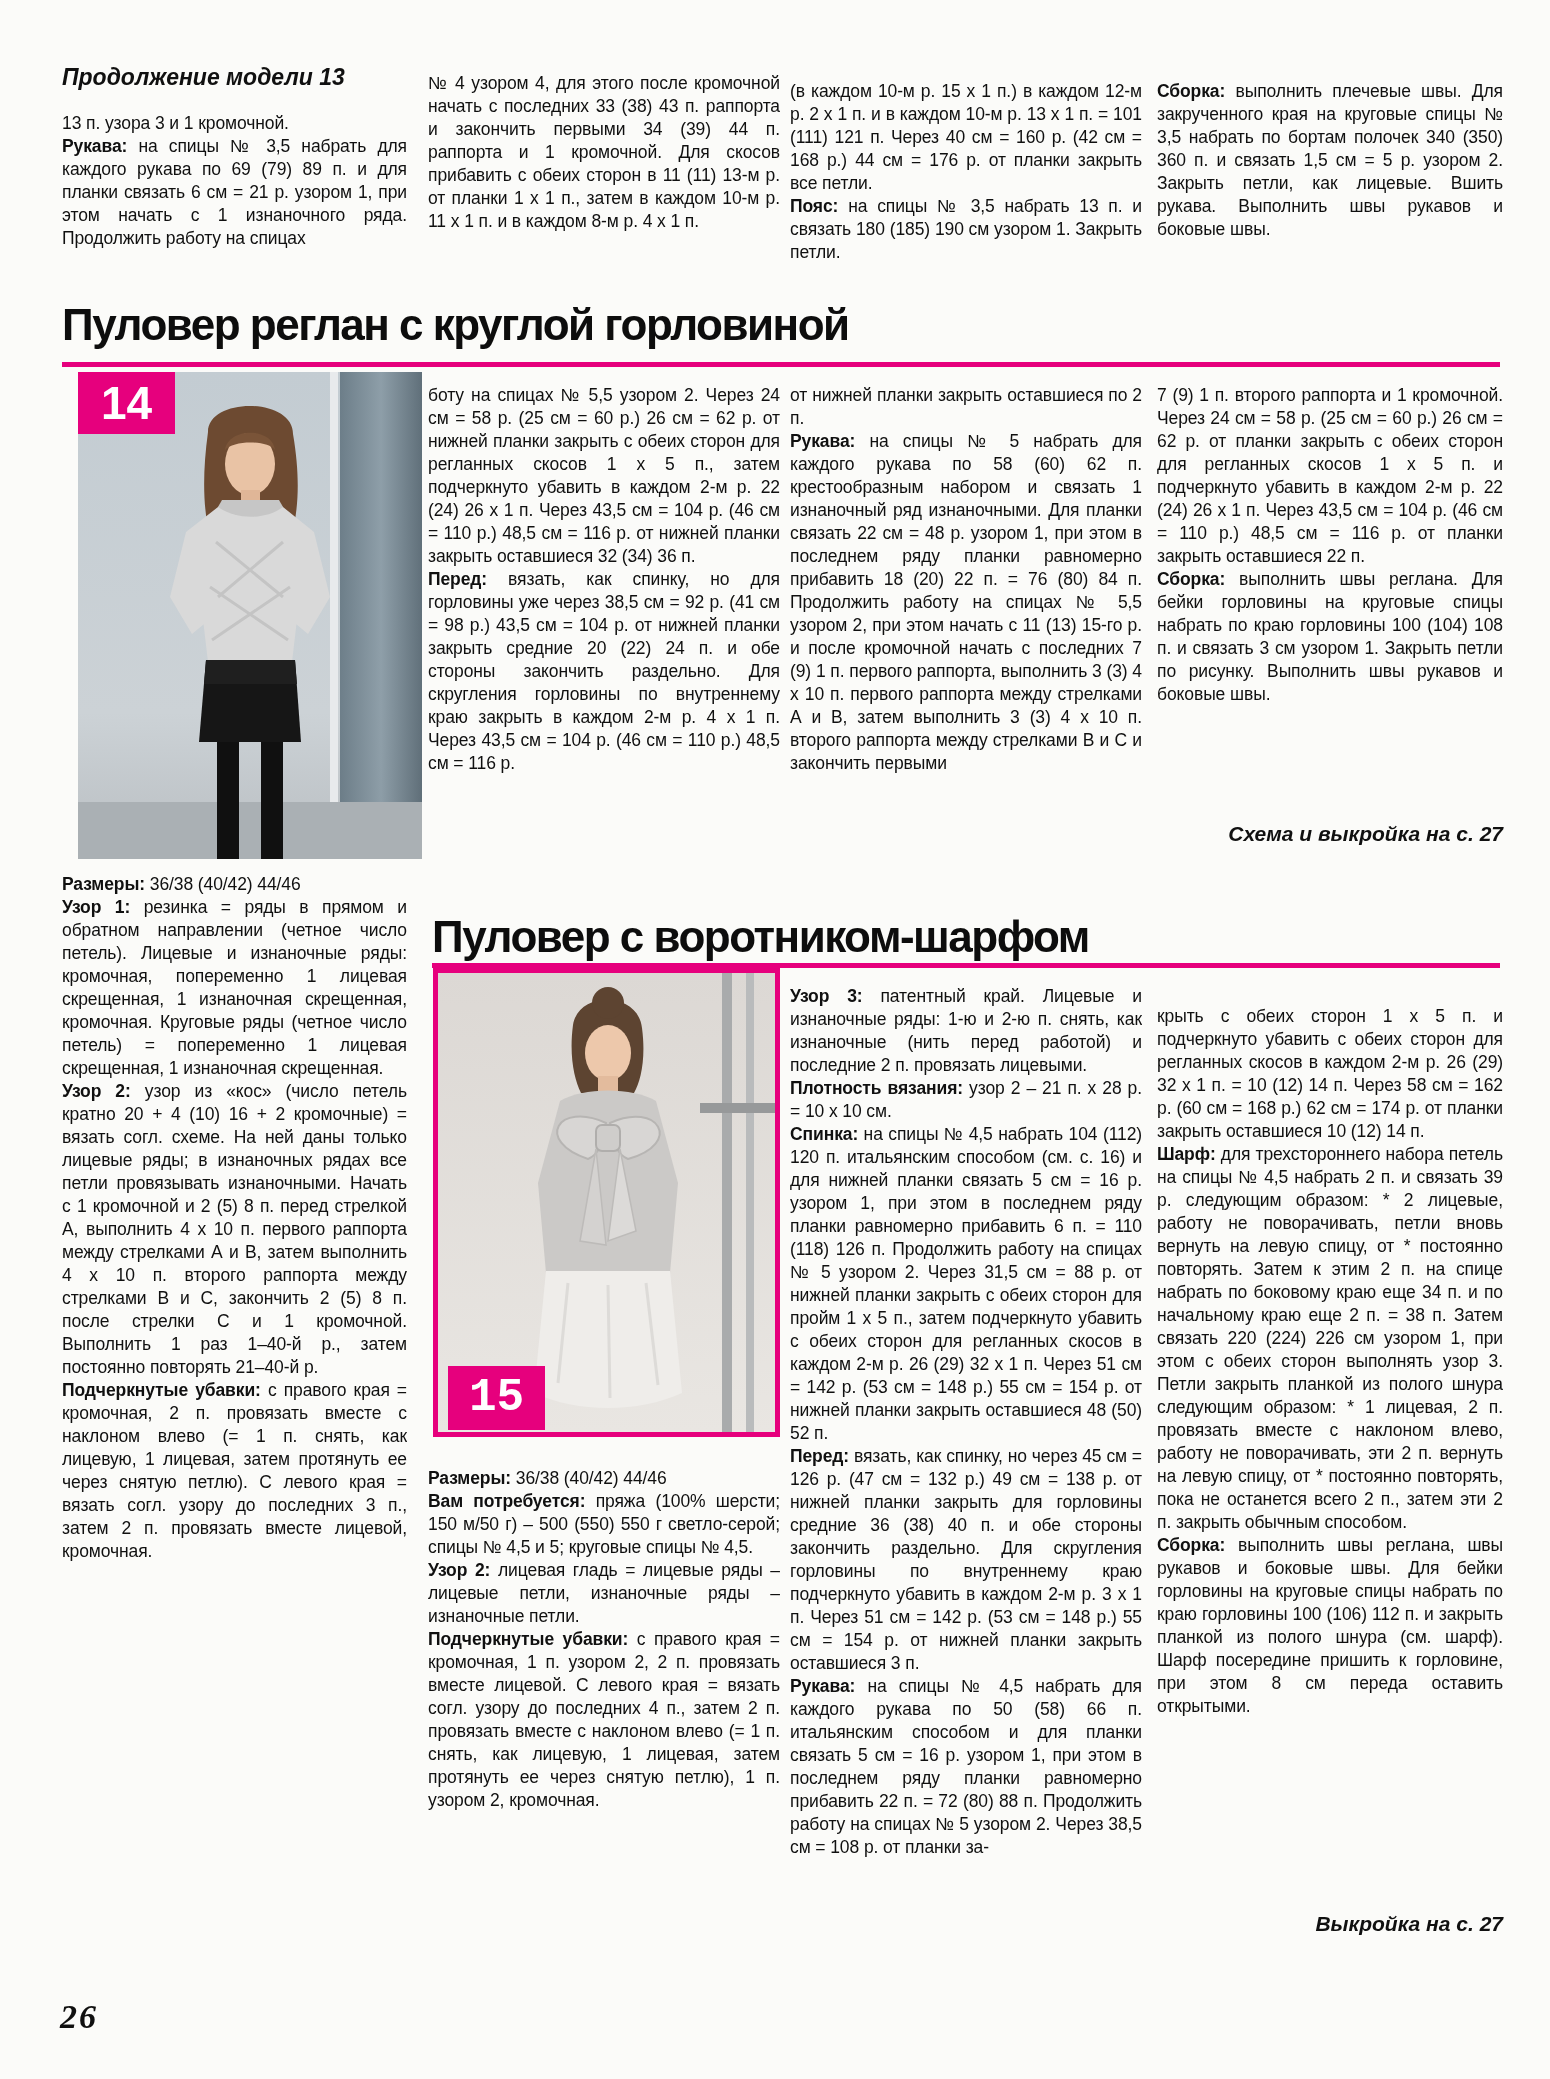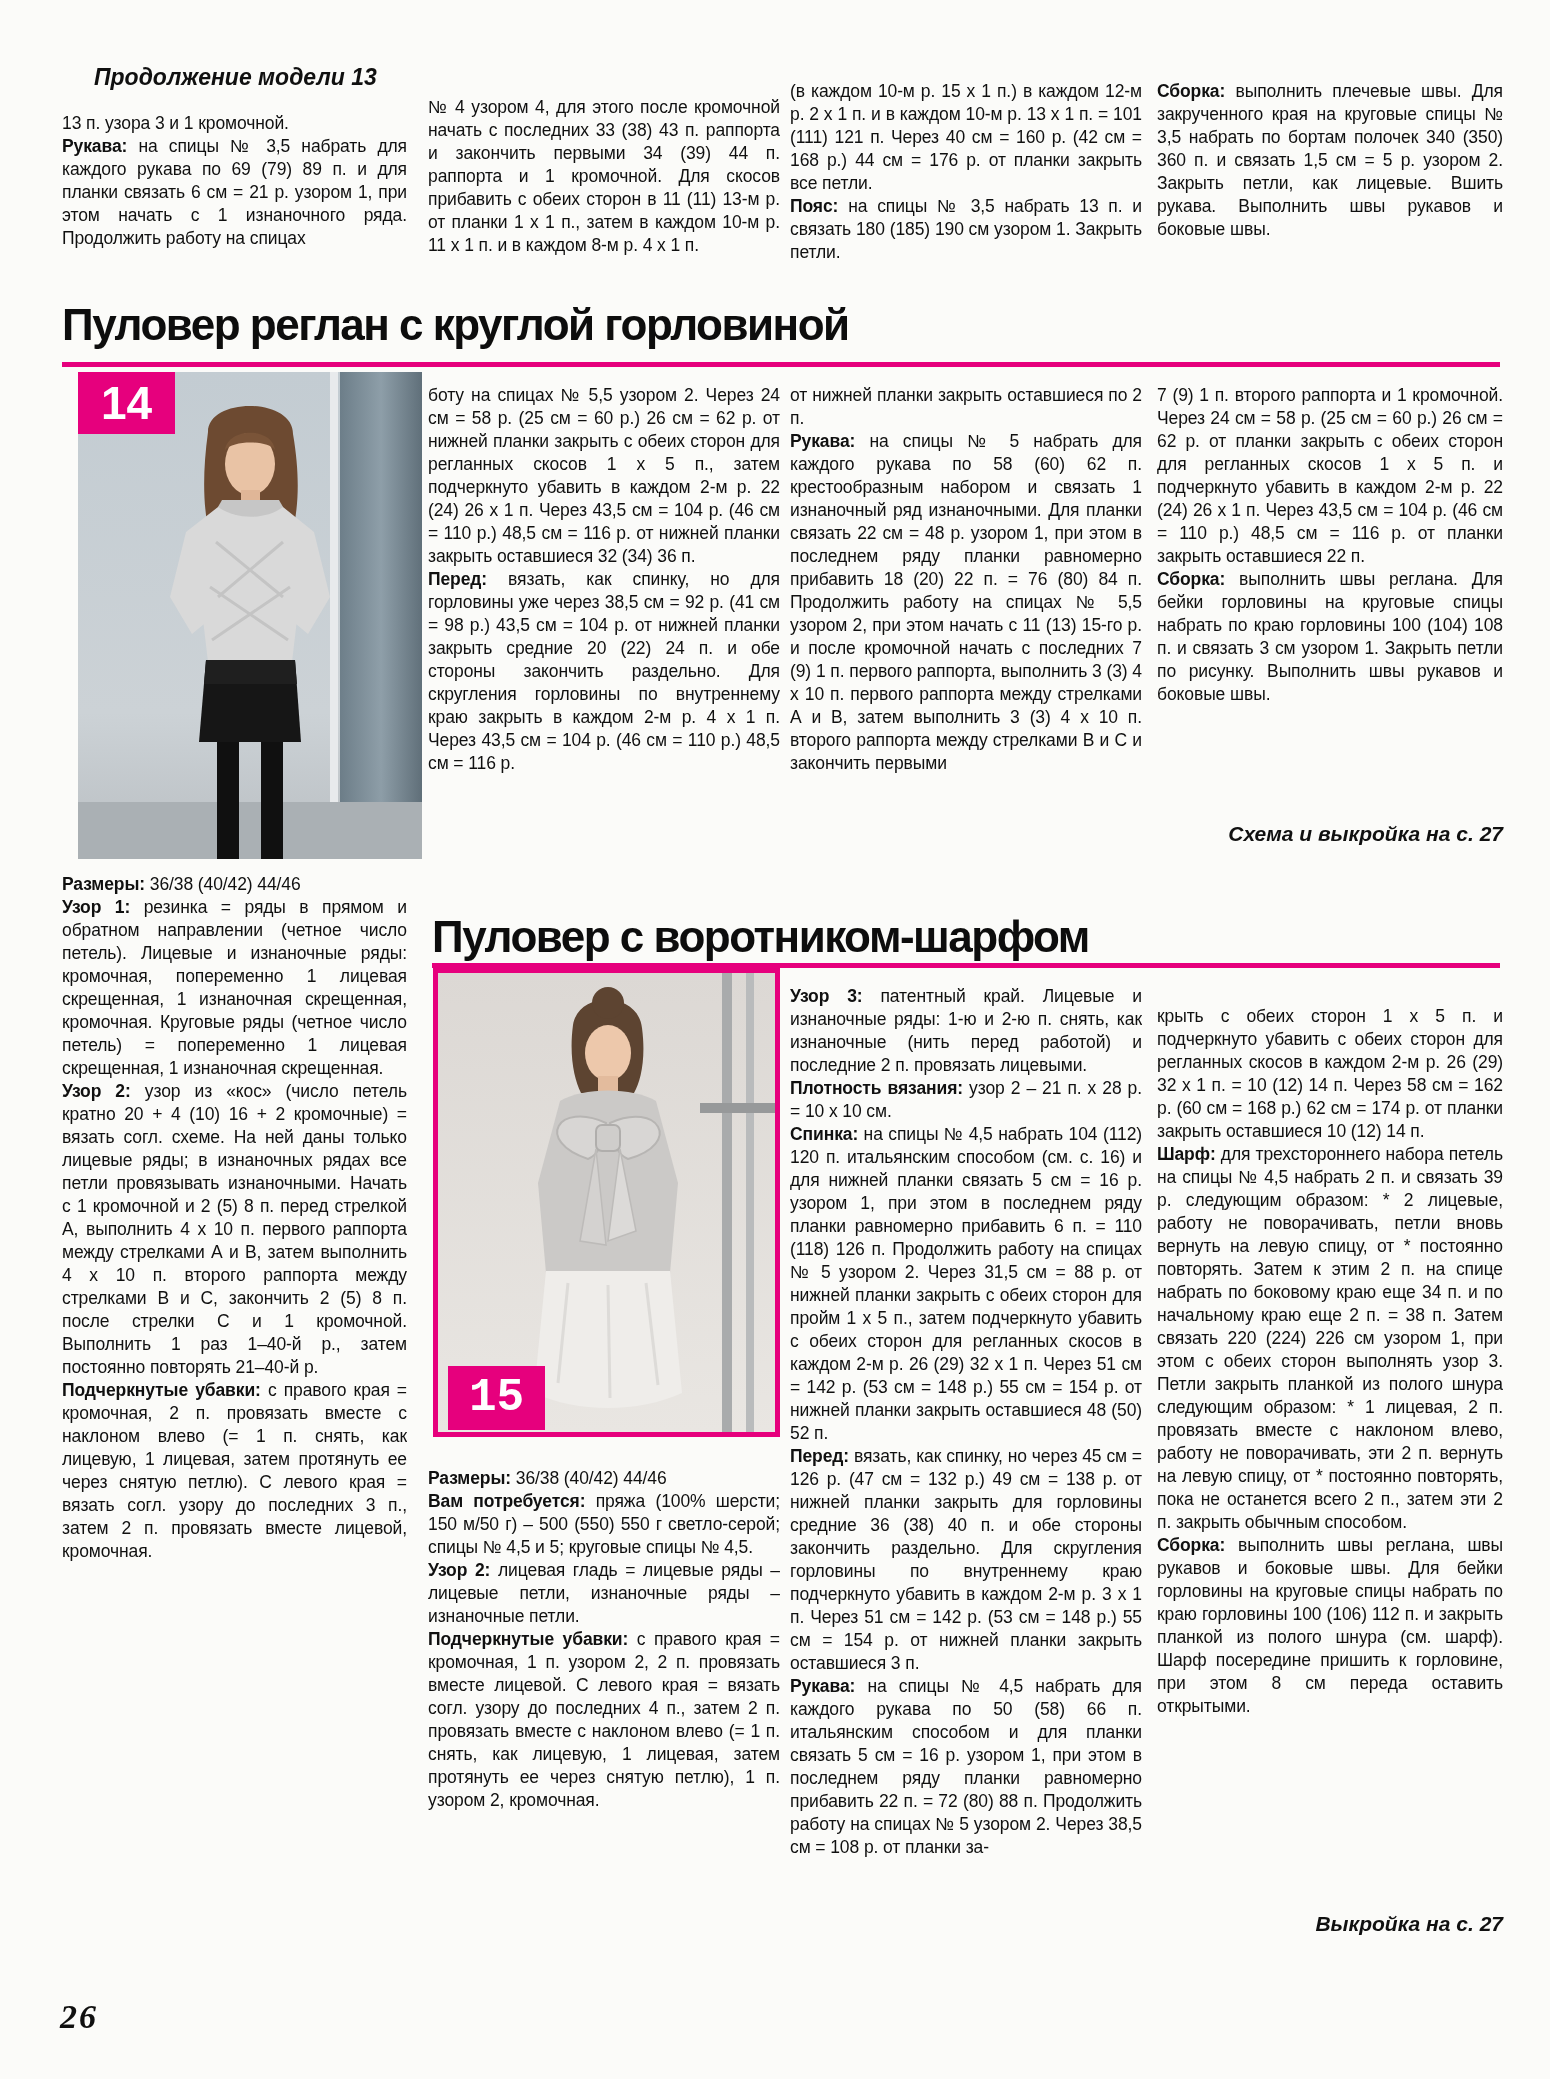--- a/index.html
+++ b/index.html
@@ -11,21 +11,20 @@
   .col{
     position:absolute;text-align:justify;
     font-size:17.5px;line-height:23px;letter-spacing:-0.1px;
     overflow:hidden;
   }
   .col p{margin:0;}
   .col b{font-weight:bold;}
   .cont-header{
     position:absolute;font-style:italic;font-weight:bold;font-size:23px;
     white-space:nowrap;
-    margin-left:32px;
   }
   .section-title{
     position:absolute;margin:0;font-weight:bold;font-size:44px;
     letter-spacing:-1.5px;white-space:nowrap;color:#0d0d0d;
   }
   .rule{position:absolute;height:5px;}
   .accent{background:#e6007d;}
   .badge{
     position:absolute;color:#fff;font-weight:bold;font-size:46px;
     display:flex;align-items:center;justify-content:center;z-index:3;
@@ -46,21 +45,21 @@
 <body>
 
 <div class="page">
 
   <div class="cont-header" style="left:62px;top:64px;">Продолжение модели 13</div>
 
   <div class="col" style="left:62px;top:112px;width:345px;height:176px;">
       <p>13 п. узора 3 и 1 кромочной.</p>
       <p><b>Рукава:</b> на спицы № 3,5 набрать для каждого рукава по 69 (79) 89 п. и для планки связать 6 см = 21 р. узором 1, при этом начать с 1 изнаночного ряда. Продолжить работу на спицах</p>
     </div>
-  <div class="col" style="left:428px;top:96px;width:352px;height:208px;">
+  <div class="col" style="left:428px;top:72px;width:352px;height:208px;">
       <p>№ 4 узором 4, для этого после кромочной начать с последних 33 (38) 43 п. раппорта и закончить первыми 34 (39) 44 п. раппорта и 1 кромочной. Для скосов прибавить с обеих сторон в 11 (11) 13-м р. от планки 1 х 1 п., затем в каждом 10-м р. 11 х 1 п. и в каждом 8-м р. 4 х 1 п.</p>
     </div>
   <div class="col" style="left:790px;top:80px;width:352px;height:208px;">
       <p>(в каждом 10-м р. 15 х 1 п.) в каждом 12-м р. 2 х 1 п. и в каждом 10-м р. 13 х 1 п. = 101 (111) 121 п. Через 40 см = 160 р. (42 см = 168 р.) 44 см = 176 р. от планки закрыть все петли.</p>
       <p><b>Пояс:</b> на спицы № 3,5 набрать 13 п. и связать 180 (185) 190 см узором 1. Закрыть петли.</p>
     </div>
   <div class="col" style="left:1157px;top:80px;width:346px;height:208px;">
       <p><b>Сборка:</b> выполнить плечевые швы. Для закрученного края на круговые спицы № 3,5 набрать по бортам полочек 340 (350) 360 п. и связать 1,5 см = 5 р. узором 2. Закрыть петли, как лицевые. Вшить рукава. Выполнить швы рукавов и боковые швы.</p>
     </div>
 

